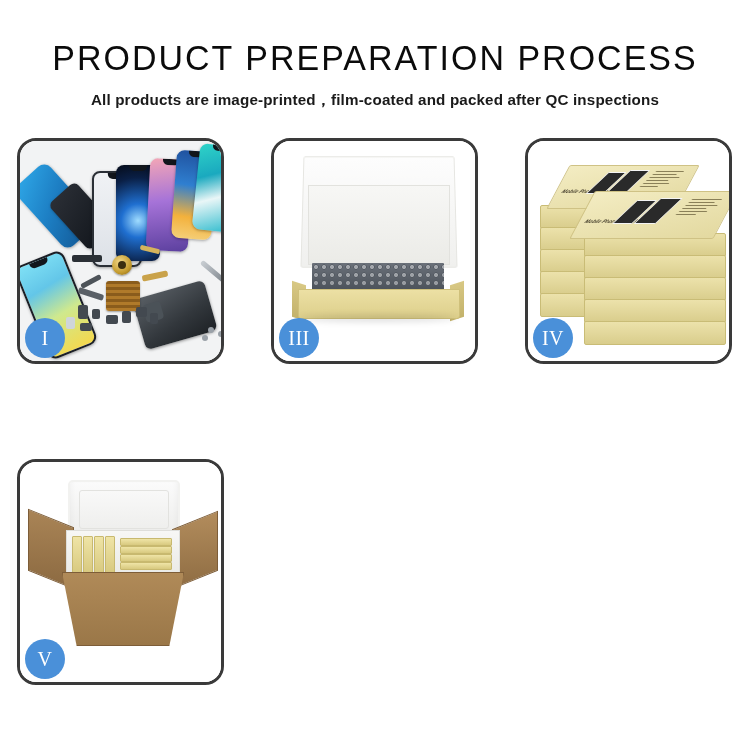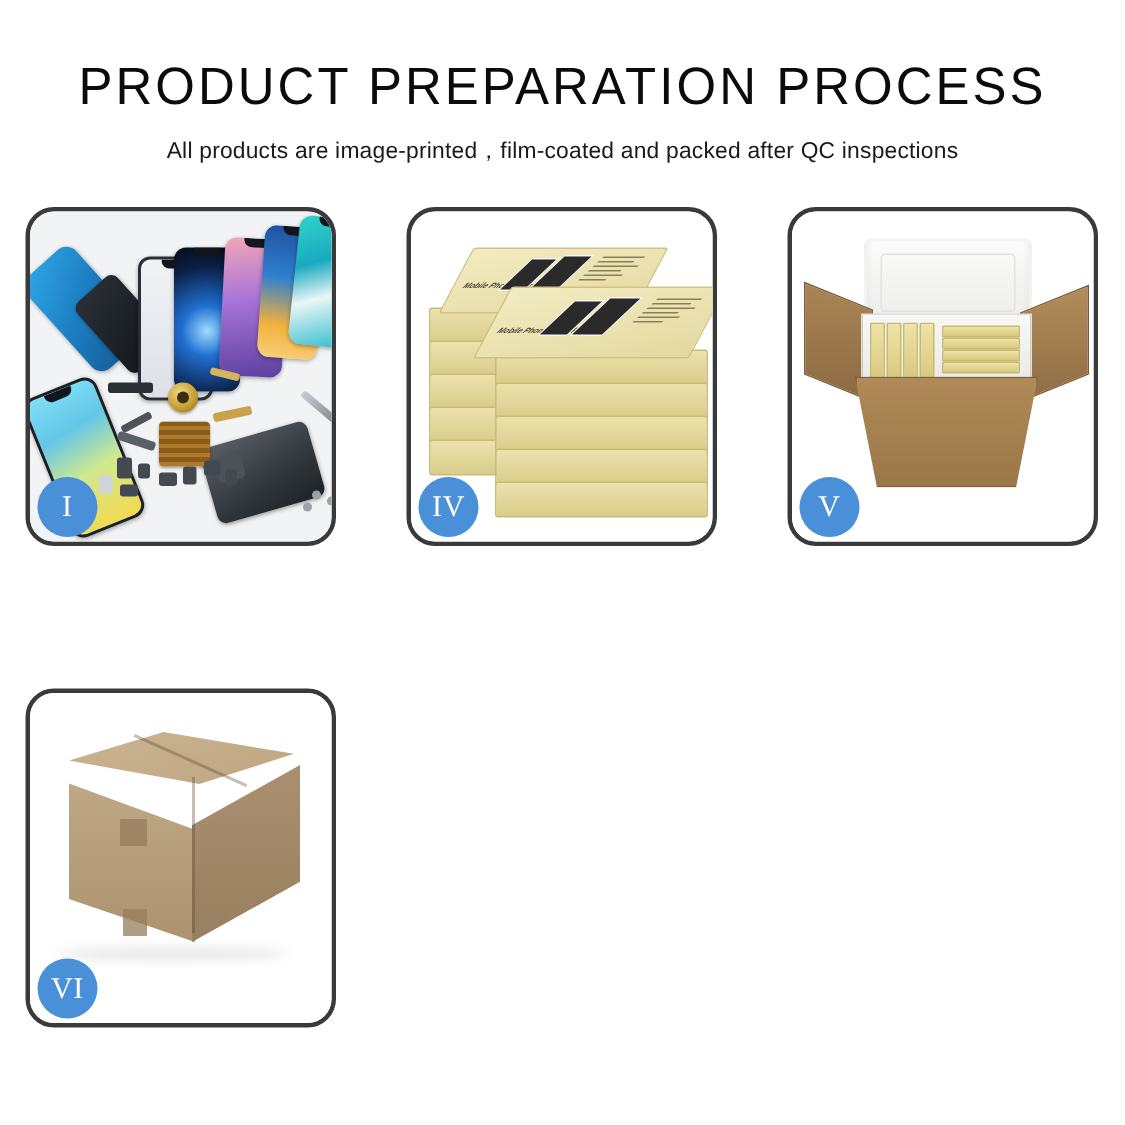--- a/index.html
+++ b/index.html
@@ -20,21 +20,21 @@
     font-weight:400;
     letter-spacing:2.1px;
     color:#0b0b0b;
     line-height:40px;
     transform:scaleX(0.97);
     white-space:nowrap;
   }
   .subtitle{
     font-family:"Liberation Sans", sans-serif;
     font-size:15.2px;
-    font-weight:400;
+    font-weight:700;
     letter-spacing:0.15px;
     color:#1a1a1a;
     margin-top:12px;
     white-space:nowrap;
   }
 
   
   .grid{
     position:absolute;
     left:17px; top:138px;
@@ -312,20 +312,32 @@
           <span style="left:116px;top:166px;width:11px;height:10px;"></span>
           <span style="left:130px;top:172px;width:8px;height:11px;"></span>
           <span style="left:46px;top:176px;width:9px;height:12px;background:#cfd5da;"></span>
           <span style="left:60px;top:182px;width:12px;height:8px;"></span>
         </div>
       </div>
       <div class="badge">I</div>
     </div>
 
 
+    <div class="panel">
+      <div class="panel-inner p3">
+        <div class="box3-lid"></div>
+        <div class="box3-back"></div>
+        <div class="box3-foam"></div>
+        <div class="box3-left"></div>
+        <div class="box3-right"></div>
+        <div class="box3-front"></div>
+        <div class="box3-shadow"></div>
+      </div>
+      <div class="badge">III</div>
+    </div>
 
     <div class="panel">
       <div class="panel-inner p4">
         <div class="stack">
 
           <div class="sbox" style="left:0px;top:44px;"></div>
           <div class="sbox" style="left:0px;top:66px;"></div>
           <div class="sbox" style="left:0px;top:88px;"></div>
           <div class="sbox" style="left:0px;top:110px;"></div>
           <div class="sbox" style="left:0px;top:132px;"></div>
@@ -382,30 +394,15 @@
           <div class="yb ybh" style="left:48px;top:2px;"></div>
           <div class="yb ybh" style="left:48px;top:10px;"></div>
           <div class="yb ybh" style="left:48px;top:18px;"></div>
           <div class="yb ybh" style="left:48px;top:26px;"></div>
         </div>
         <div class="cartonbody"></div>
       </div>
       <div class="badge">V</div>
     </div>
 
-    <div class="panel">
-      <div class="panel-inner p6">
-        <div class="c6">
-          <div class="c6-top"></div>
-          <div class="c6-left"></div>
-          <div class="c6-right"></div>
-          <div class="seam" style="left:44px;top:18px;width:82px;height:2px;transform:rotate(24deg);"></div>
-          <div class="seam" style="left:86px;top:30px;width:2px;height:104px;"></div>
-          <div class="tapepatch" style="left:38px;top:58px;width:18px;height:18px;"></div>
-          <div class="tapepatch" style="left:40px;top:118px;width:16px;height:18px;"></div>
-        </div>
-        <div class="c6-shadow"></div>
-      </div>
-      <div class="badge">VI</div>
-    </div>
 
   </div>
 </div>
 
 </body></html>

